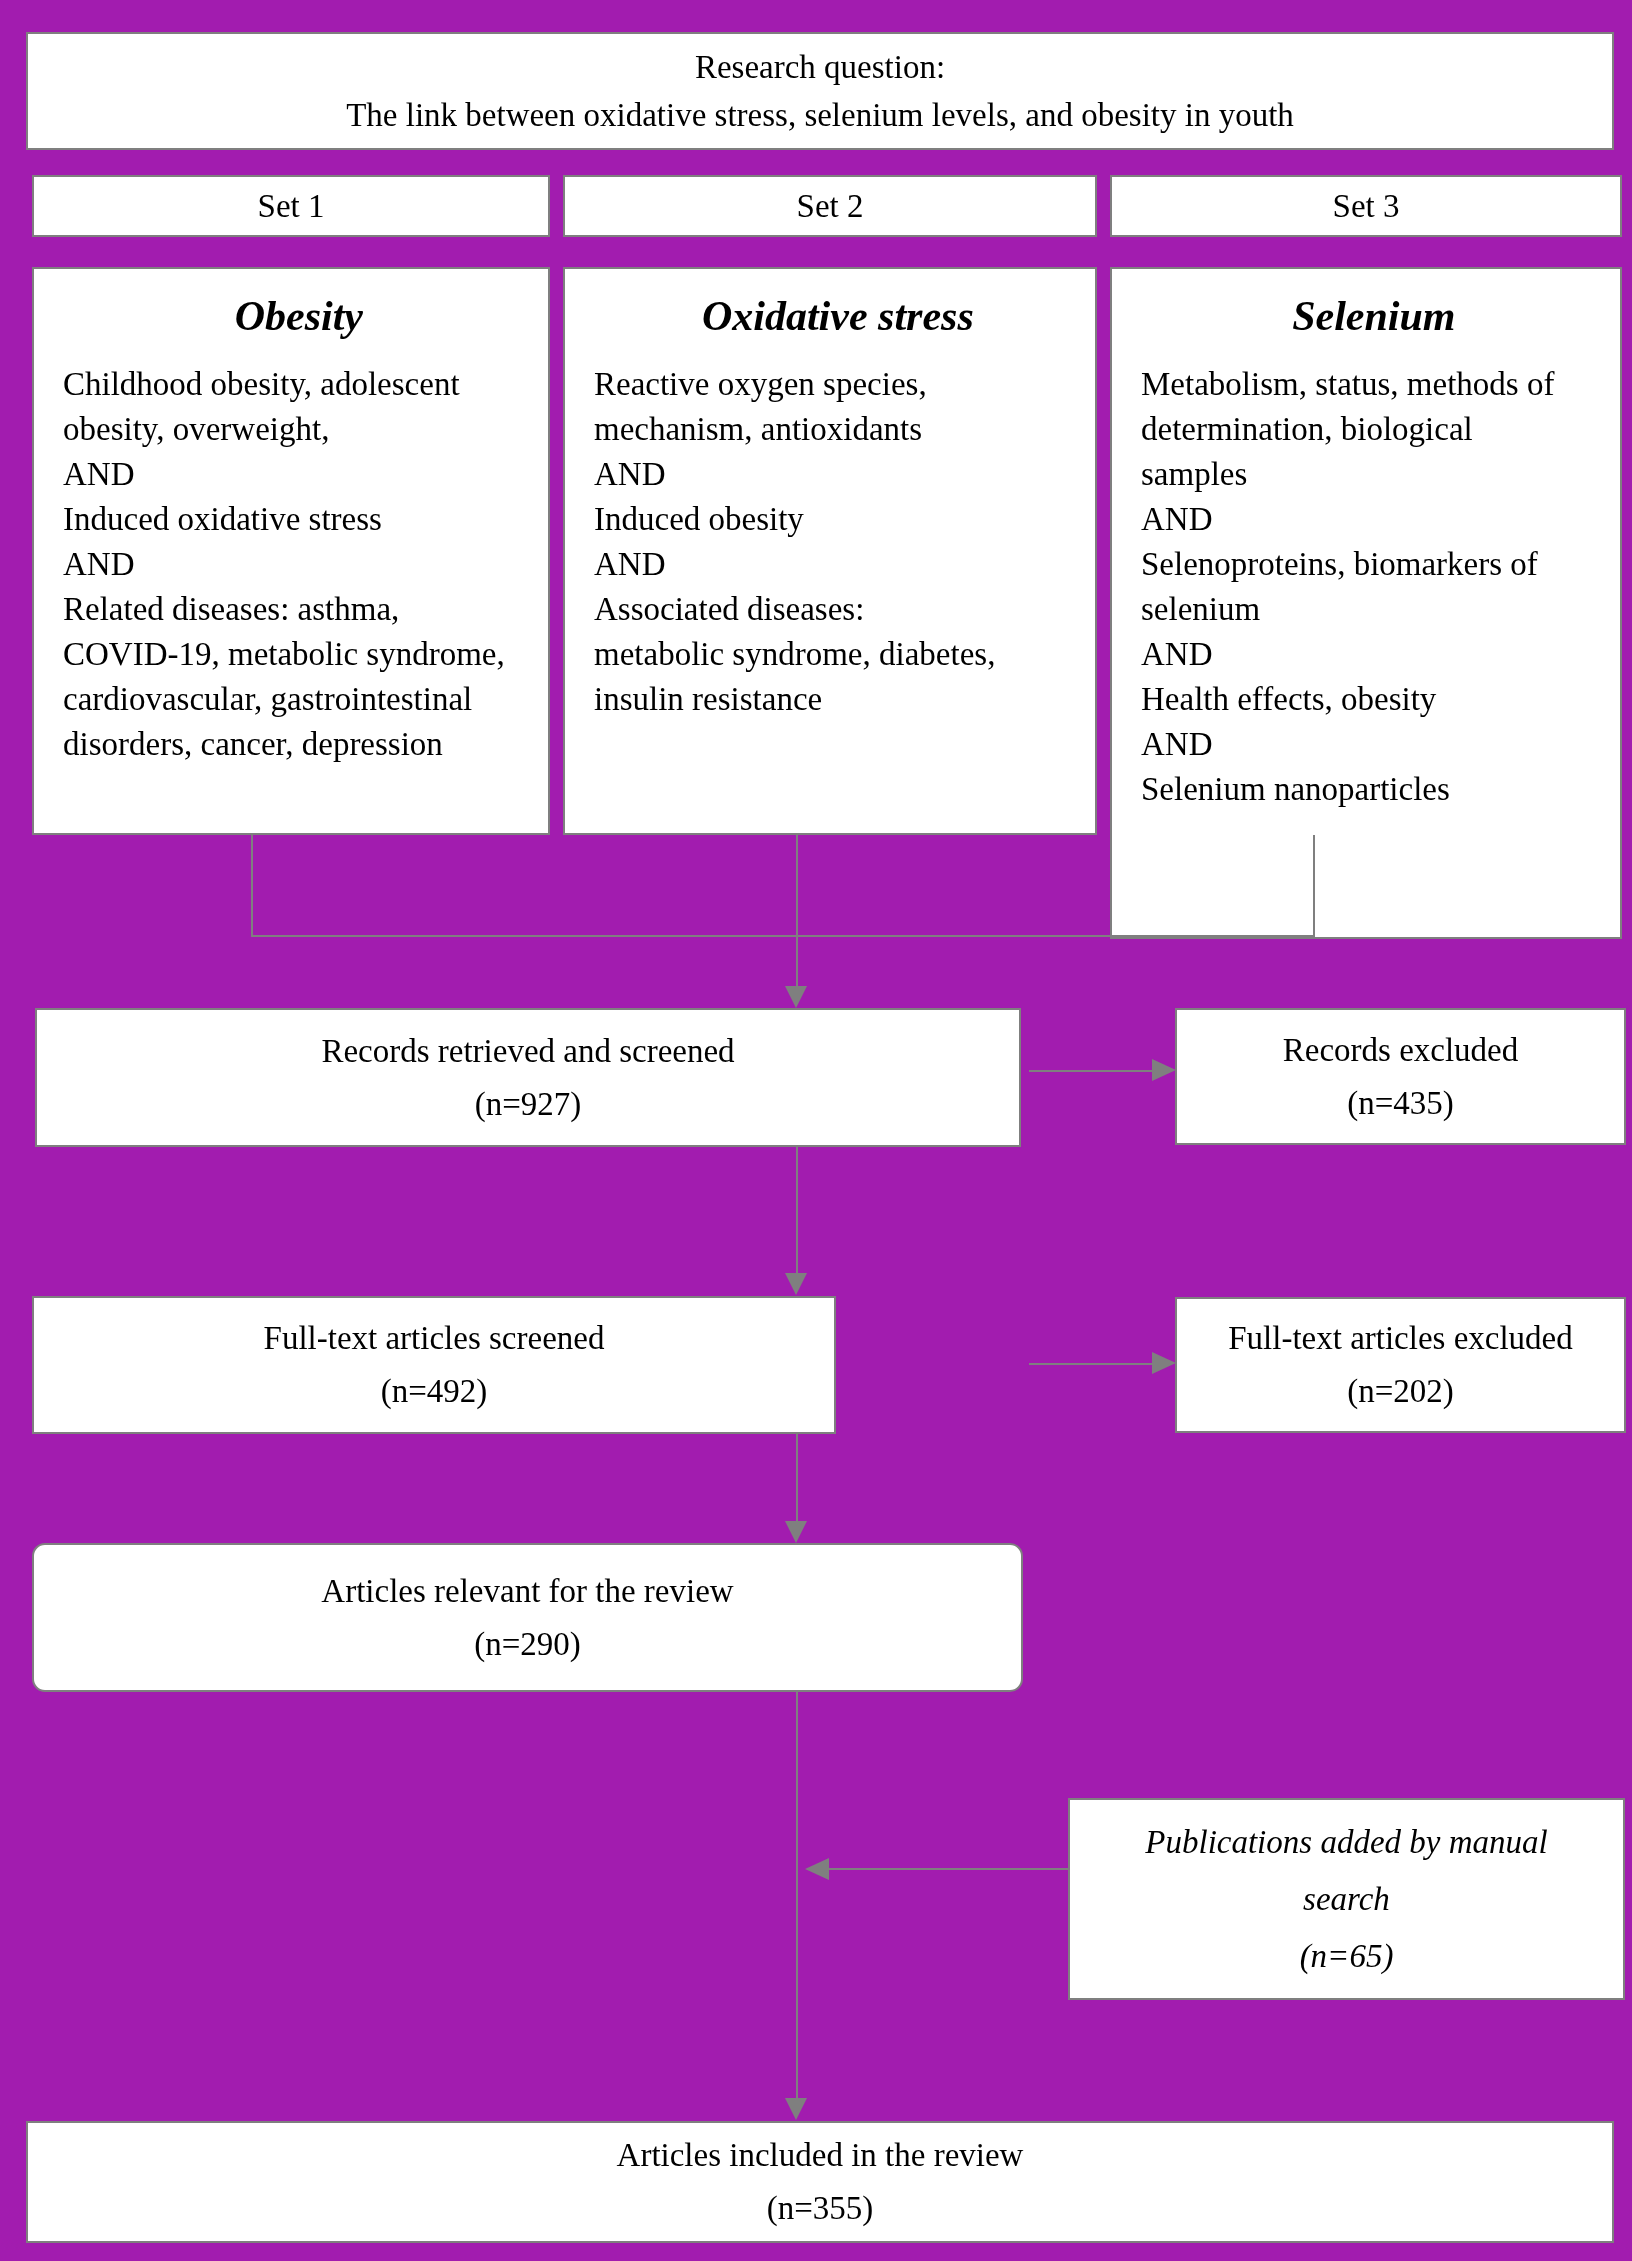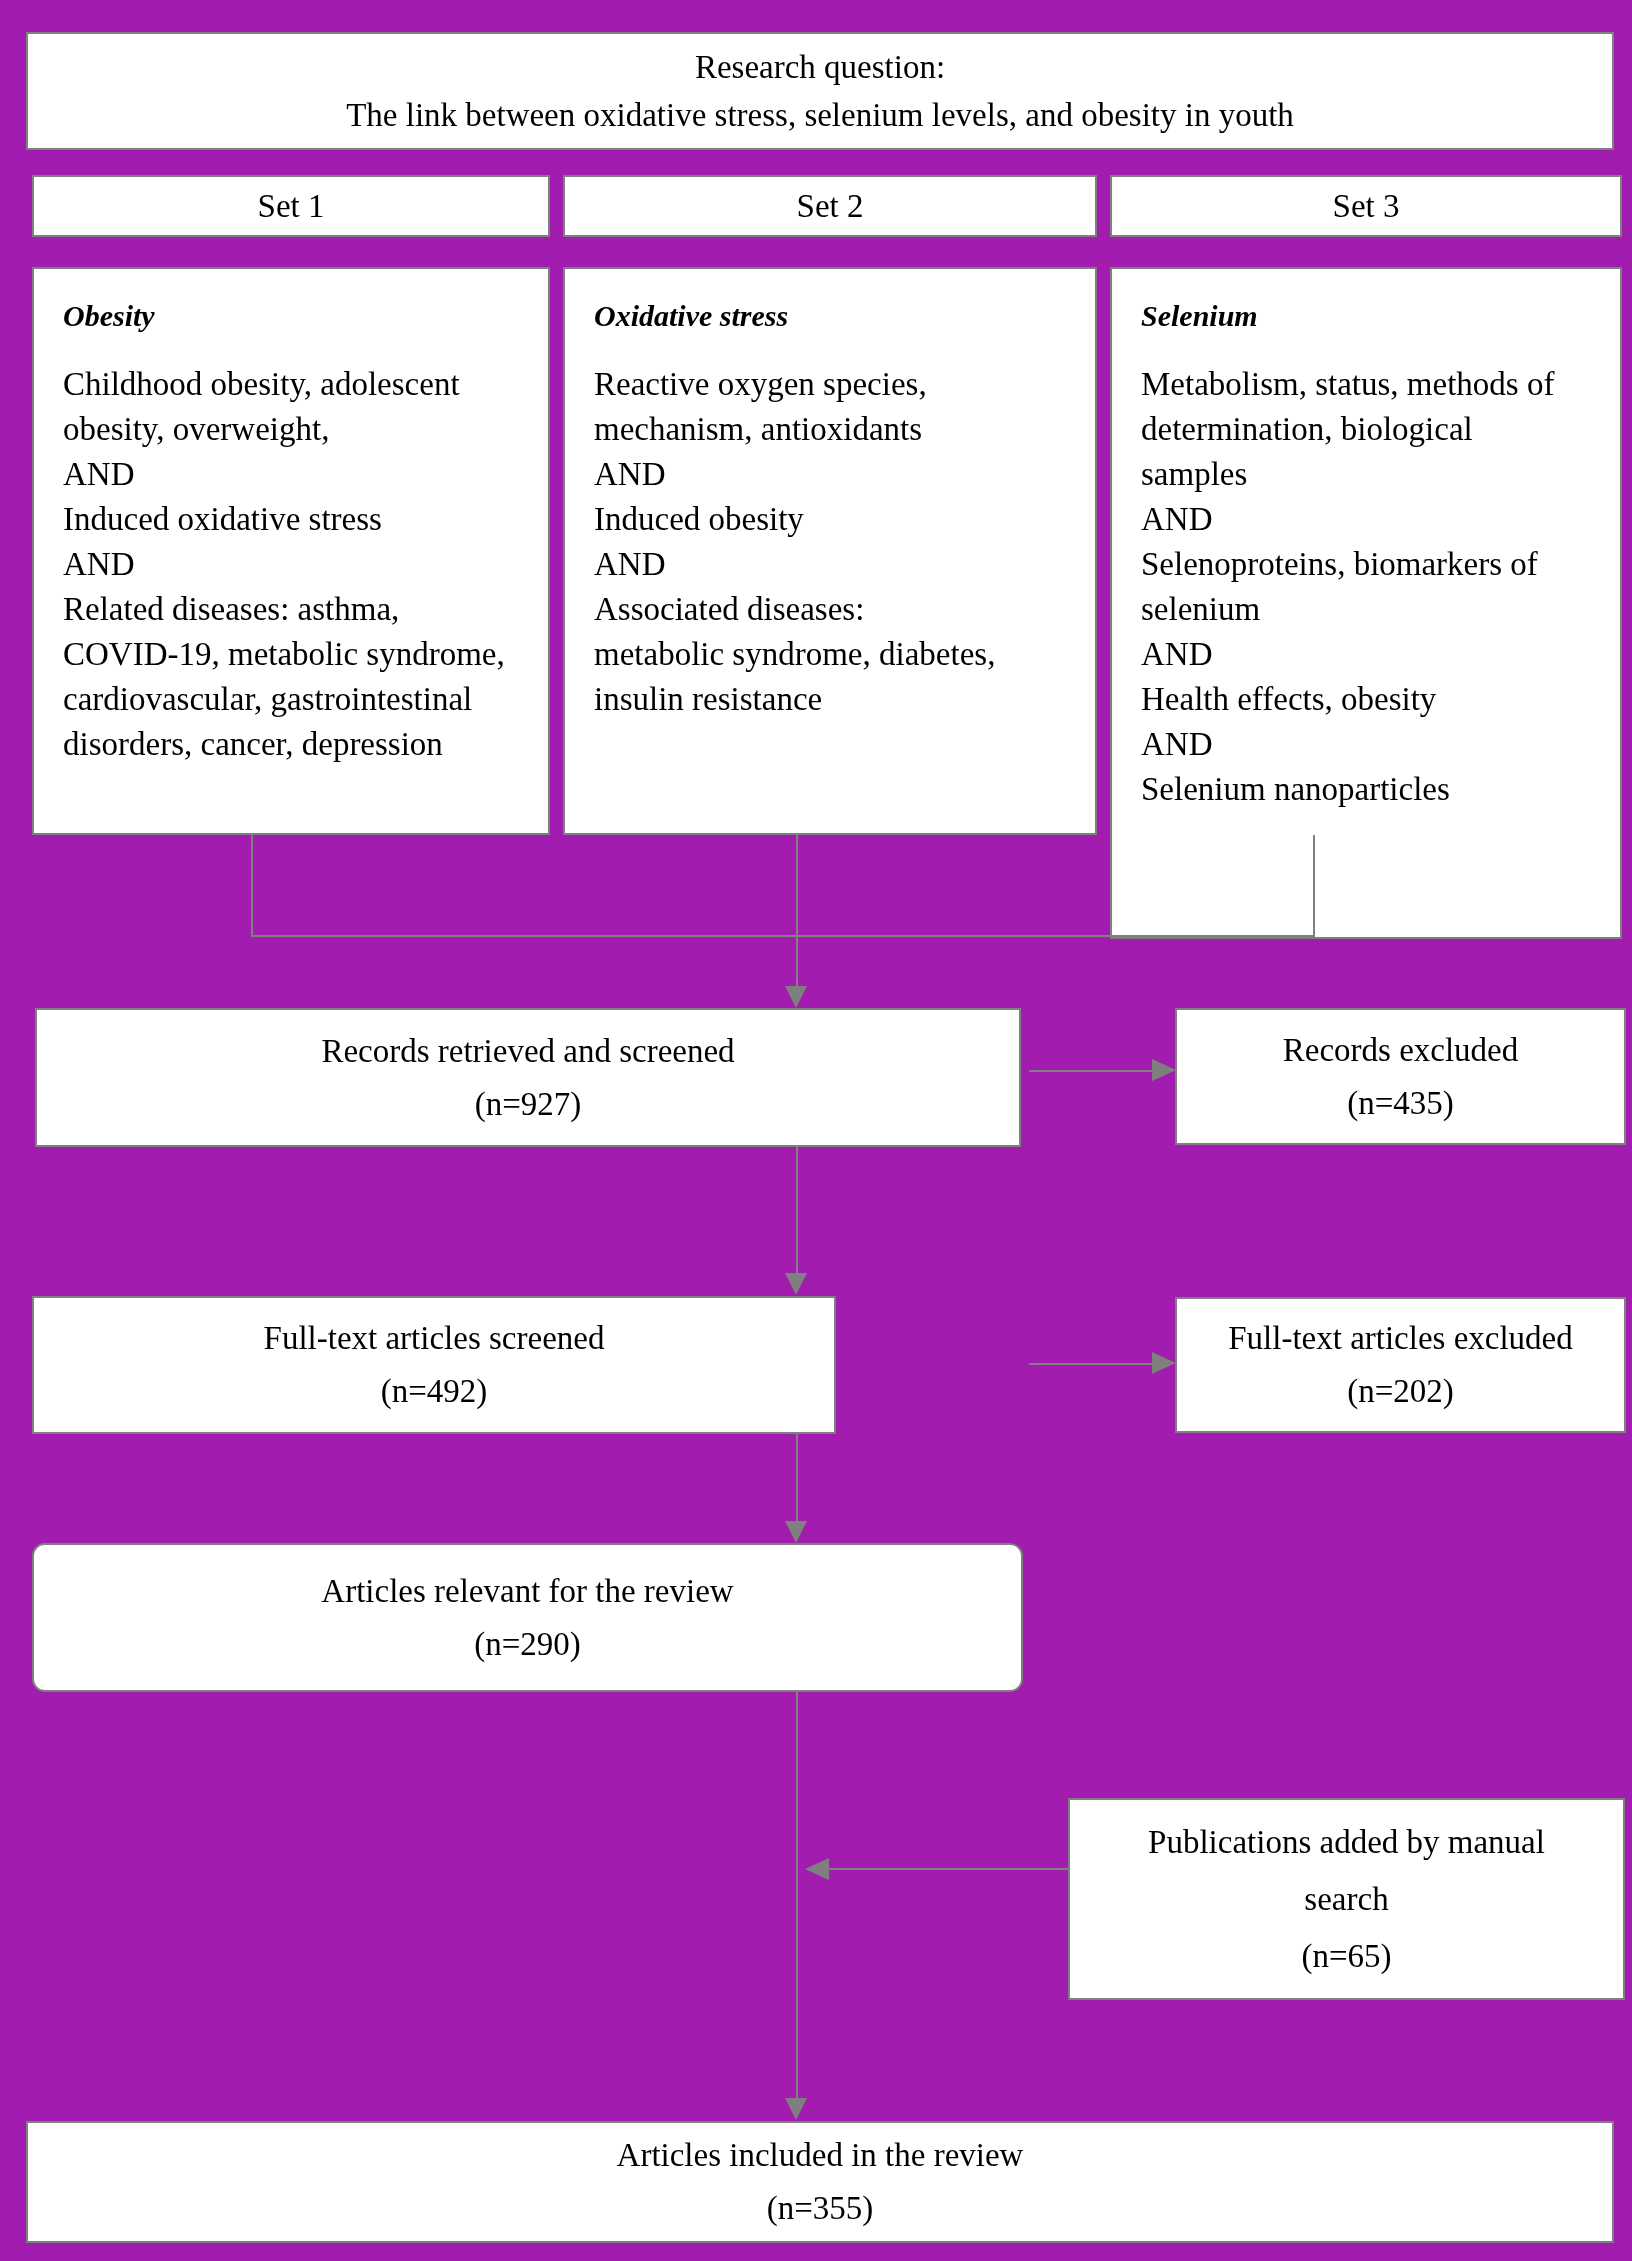--- a/index.html
+++ b/index.html
@@ -19,29 +19,30 @@
     box-sizing:border-box;
   }
   .center{
     display:flex;
     flex-direction:column;
     align-items:center;
     justify-content:center;
     text-align:center;
   }
   .flowline{height:53px;line-height:53px;white-space:nowrap;}
-  .flowline3{height:57px;line-height:57px;white-space:nowrap;}
+  .flowline3{height:57px;line-height:57px;white-space:nowrap;font-style:italic;}
   .keyword{padding:25.5px 13.3px 0 29px;}
   .ktitle{
-    font-size:30px;
+    font-size:42px;
     font-weight:bold;
     font-style:italic;
     line-height:42px;
     margin-bottom:25px;
     white-space:nowrap;
+    text-align:center;
   }
   .kline{height:45px;line-height:45px;white-space:nowrap;}
   .vline{position:absolute;width:2.1px;background:#7f7f7f;}
   .hline{position:absolute;height:2.1px;background:#7f7f7f;}
   .arrow-down{
     position:absolute;width:0;height:0;
     border-left:11.7px solid transparent;
     border-right:11.7px solid transparent;
     border-top:22px solid #7f7f7f;
   }

